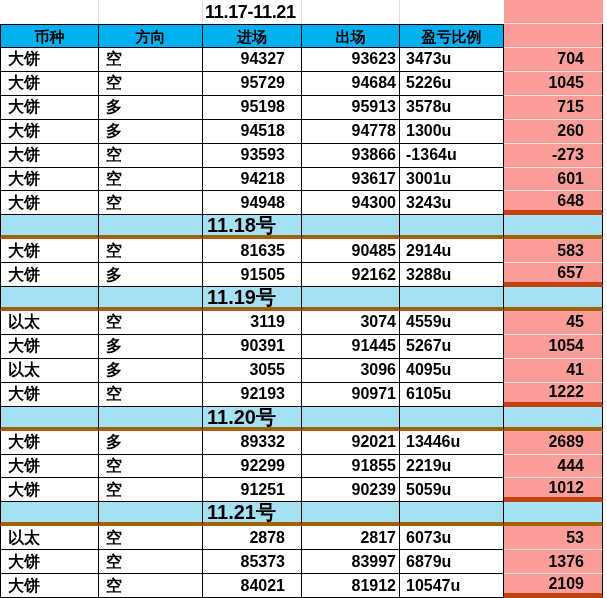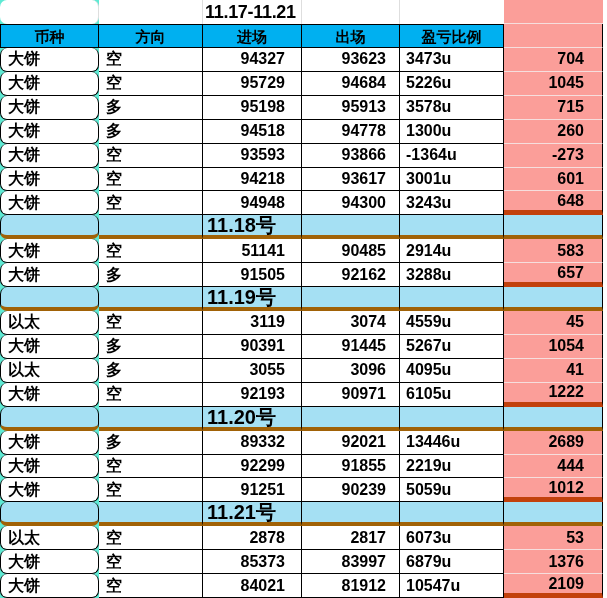--- a/index.html
+++ b/index.html
@@ -15,24 +15,24 @@
     background:#5eead4;
   }
   .cell{
     box-sizing:border-box;
     display:flex;align-items:center;
     font-weight:700;color:#000;
     overflow:hidden;white-space:nowrap;
     font-size:16px;line-height:1;
   }
   
-  .c-a{padding-left:7px;border-radius:7px;}
+  .c-a{padding-left:7px;}
   .c-b{padding-left:7px;}
   .c-c{justify-content:flex-end;padding-right:16px;}
-  .c-d{justify-content:flex-end;padding-right:13px;text-align:right;}
+  .c-d{justify-content:flex-end;padding-right:3px;text-align:right;}
   .c-e{padding-left:6px;}
   .bl{border-left:1px solid #000;}
   
   .t{background:#fff;border-right:1px solid #dedede;}
   .t.last{border-right:none;}
   .title-cell{justify-content:flex-start;padding:0 0 0 2px;font-size:18px;overflow:visible;letter-spacing:-0.3px;}
   .tf{background:var(--pink);border-bottom:1px solid var(--pinkline);border-right:none;}
   
   .h{
     background:var(--hblue);
@@ -126,21 +126,21 @@
     <div class="cell d c-e">3243u</div>
     <div class="cell f fb">648</div>
     <div class="cell s c-a bl"></div>
     <div class="cell s c-b"></div>
     <div class="cell s c-c">11.18号</div>
     <div class="cell s c-d"></div>
     <div class="cell s c-e"></div>
     <div class="cell s"></div>
     <div class="cell d c-a bl">大饼</div>
     <div class="cell d c-b">空</div>
-    <div class="cell d c-c">51141</div>
+    <div class="cell d c-c">81635</div>
     <div class="cell d c-d">90485</div>
     <div class="cell d c-e">2914u</div>
     <div class="cell f">583</div>
     <div class="cell d c-a bl">大饼</div>
     <div class="cell d c-b">多</div>
     <div class="cell d c-c">91505</div>
     <div class="cell d c-d">92162</div>
     <div class="cell d c-e">3288u</div>
     <div class="cell f fb">657</div>
     <div class="cell s c-a bl"></div>

